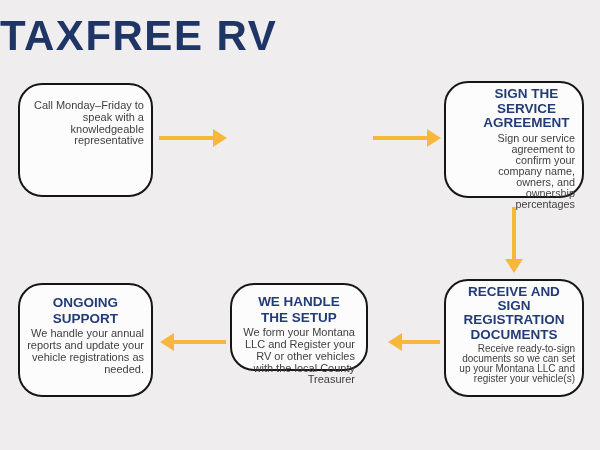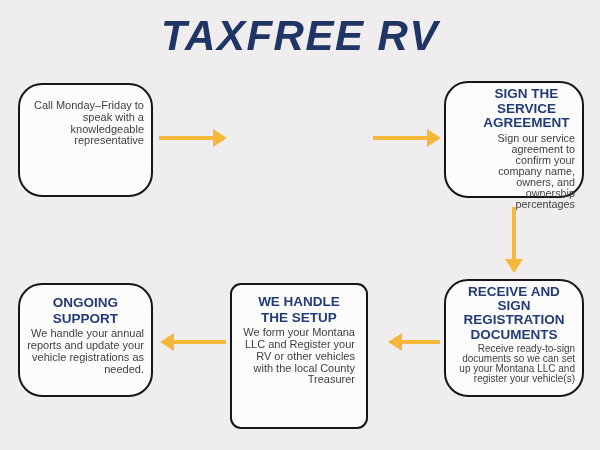--- a/index.html
+++ b/index.html
@@ -6,43 +6,43 @@
     --background:#EFEDEE; --box_fill:#FCFCFC; --box_border:#161616;
     --title:#1F3565; --heading:#233C77; --body:#3F3F3F; --arrow:#F6B83B;
   }
   html,body{margin:0;padding:0;}
   .canvas{
     position:relative;width:600px;height:450px;overflow:hidden;
     background:var(--background);
     font-family:"Liberation Sans",sans-serif;
   }
   .title{
-    position:absolute;top:12px;left:0;width:100%;text-align:center;
-    font-size:42px;font-weight:bold;letter-spacing:1.5px;color:var(--title);font-style:italic;
+    position:absolute;top:12px;left:0;width:100%;text-align:left;
+    font-size:42px;font-weight:bold;letter-spacing:1.5px;color:var(--title);
   }
   .box{
     position:absolute;box-sizing:border-box;text-align:center;
     background:var(--box_fill);
     border:2.5px solid var(--box_border);
     border-radius:24px;
     padding:8px 7px;
   }
   .heading{
     color:var(--heading);font-weight:bold;font-size:13.5px;line-height:1.16;
     margin:0 auto 2px auto;
   }
   .body-text{
     color:var(--body);font-size:11px;line-height:1.07;margin:0 auto;text-align:right;
   }
   
   .b1{left:18px;top:83px;width:135px;height:114px;padding-top:15px;}
   .b2{left:230px;top:83px;width:138px;height:114px;padding-top:14px;}
   .b3{left:444px;top:81px;width:140px;height:117px;padding-top:4px;padding-left:32px;}
   .b4{left:444px;top:279px;width:140px;height:118px;padding-top:4px;}
-  .b5{left:230px;top:283px;width:138px;height:146px;padding-top:9px;border-radius:11px;}
+  .b5{left:230px;top:283px;width:138px;height:88px;padding-top:9px;}
   .b6{left:18px;top:283px;width:135px;height:114px;padding-top:10px;}
   .b3 .heading{line-height:1.08;}
   .b4 .heading{line-height:1.05;}
   .b5 .heading{max-width:100px;}
   .b3 .body-text{font-size:10.8px;line-height:1.02;max-width:106px;}
   .b4 .body-text{font-size:10px;line-height:1.0;}
   .b5 .body-text{max-width:112px;}
   .b2 .body-text{max-width:118px;}
   
   .shaft-h{position:absolute;height:4px;background:var(--arrow);}

